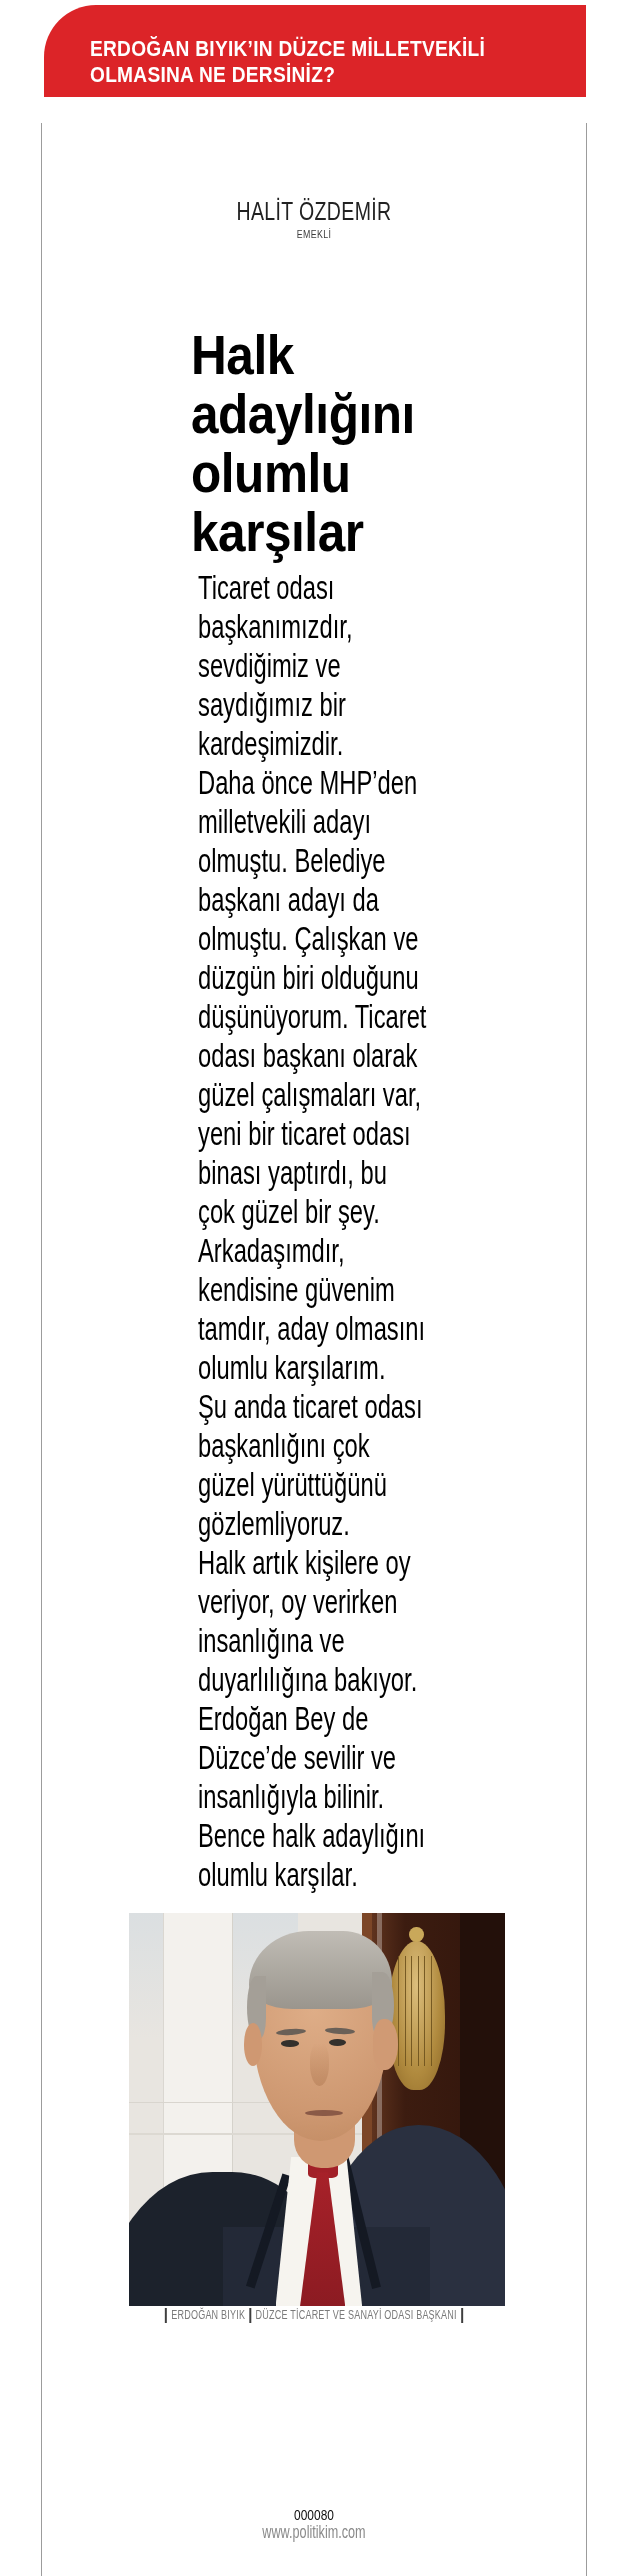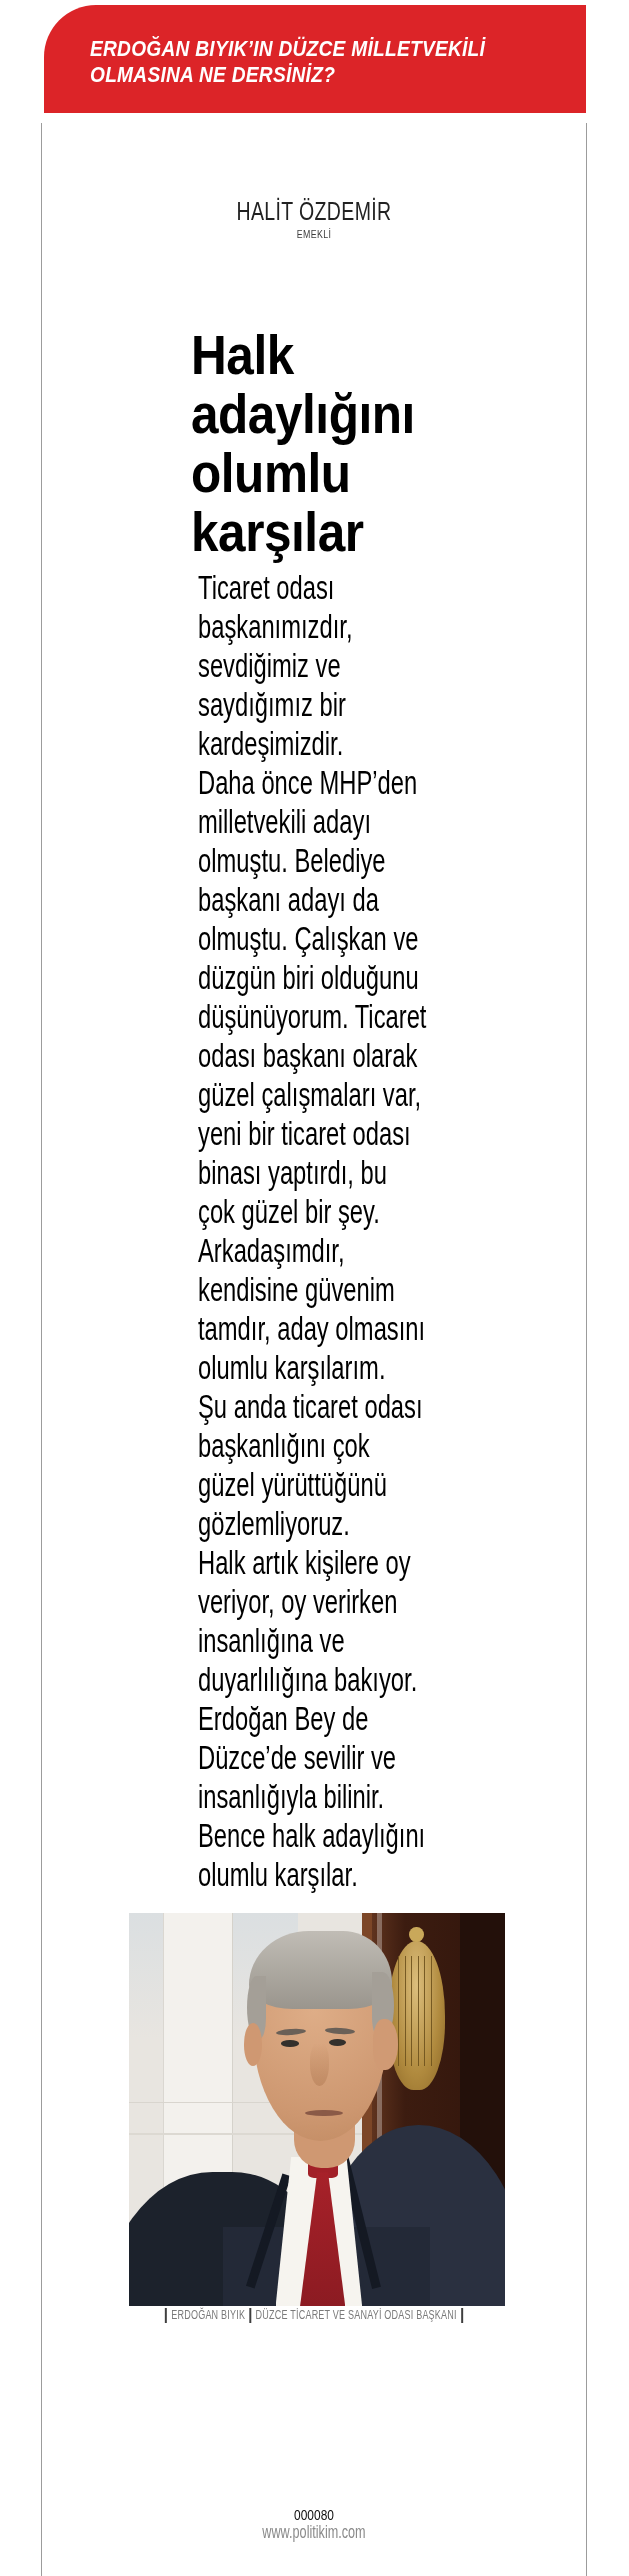--- a/index.html
+++ b/index.html
@@ -2,22 +2,22 @@
 <html style="font-size:8.8px"><head>
 <meta charset="utf-8">
 <style>
   html,body{margin:0;padding:0;background:#ffffff;}
   .page{
     position:relative; width:630px; height:2576px; background:#ffffff;
     font-family:"Liberation Sans","DejaVu Sans",sans-serif; overflow:hidden;
   }
   
   .banner{
-    position:absolute; left:44px; top:5px; width:542px; height:108px;
-    background:#dc2428; border-radius:52px 0 0 0;font-style:italic;
+    position:absolute; left:44px; top:5px; width:542px; height:92px;
+    background:#dc2428; border-radius:52px 0 0 0;
   }
   .banner-text{
     position:absolute; left:46px; top:31px; color:#ffffff; font-weight:bold;
     font-size:22px; line-height:26px; white-space:nowrap;
     transform:scaleX(.87); transform-origin:0 0; letter-spacing:0.3px;
   }
   
   .border-line{position:absolute; top:123px; height:2453px; width:1.1px; background:#9c9c9c;}
   .border-left{left:41px;} .border-right{left:586px;}
   

